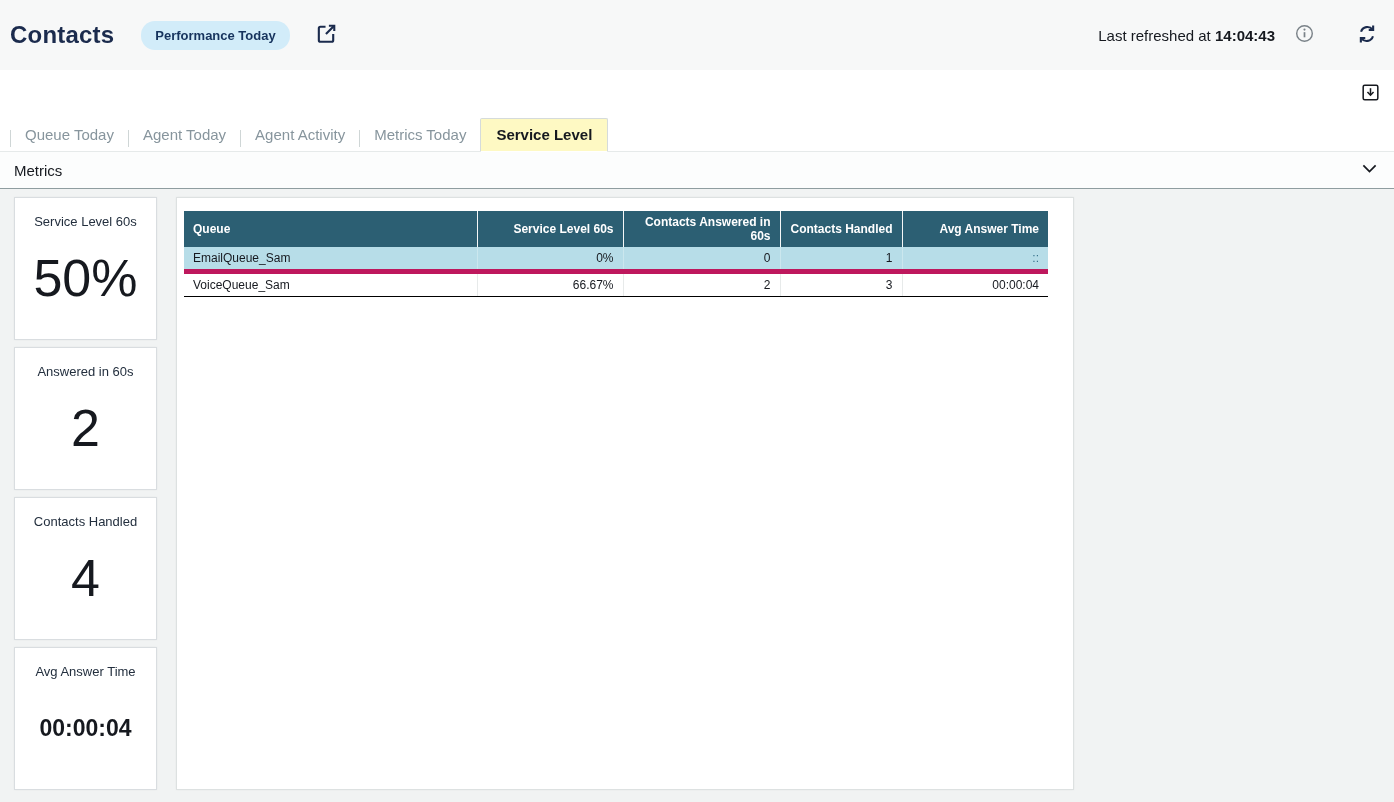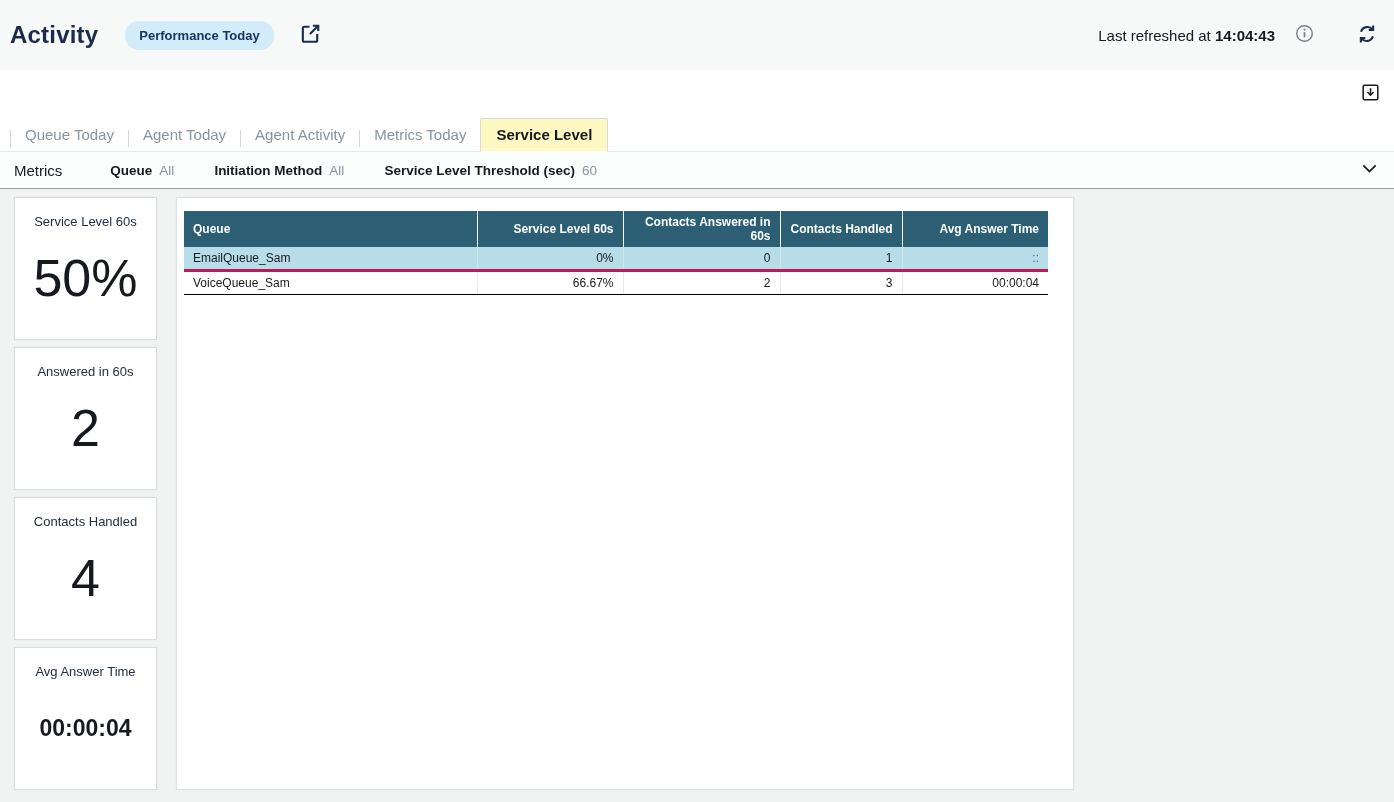--- a/index.html
+++ b/index.html
@@ -83,29 +83,29 @@
     padding: 4px 9px; text-align: right; height: 21px; cursor: pointer;
   }
   .sl-table th:first-child { text-align: left; }
   .sl-table th + th { border-left: 1px solid #f5f7f7; }
   .sl-table td {
     padding: 4px 9px; height: 21px; text-align: right; color: #16191f;
     border-bottom: 1px solid #000000;
   }
   .sl-table td + td { border-left: 1px solid #e7eaea; }
   .sl-table td:first-child { text-align: left; }
-  .sl-table tr.highlight td { background: #b7dde8; border-bottom: 3px solid #be185d; }
+  .sl-table tr.highlight td { background: #b7dde8; border-bottom: 5px solid #be185d; }
   .sl-table tr.highlight td + td { border-left: 1px solid #cbe7ee; }
   .sl-table tr.highlight td.null-time { color: #37718a; }
 </style>
 </head>
 <body>
 
 <header class="app-header">
-  <h1 class="app-title">Activity</h1>
+  <h1 class="app-title">Contacts</h1>
   <span class="report-badge">Performance Today</span>
   <button class="open-new-btn">
     <span>
       <svg viewBox="0 0 24 24" width="23" height="23">
         <path d="M19 12.5V19a1.6 1.6 0 0 1-1.6 1.6H5.6A1.6 1.6 0 0 1 4 19V6.6A1.6 1.6 0 0 1 5.6 5H11" fill="none" stroke="#1b2b4d" stroke-width="2.2"></path>
         <path d="M14.5 3.9h5.6v5.6" fill="none" stroke="#1b2b4d" stroke-width="2.2"></path>
         <path d="M20 4l-8.6 8.6" fill="none" stroke="#1b2b4d" stroke-width="2.2"></path>
       </svg>
     </span>
   </button>
@@ -154,31 +154,20 @@
     <span class="tab-sep"></span>
     <button class="tab">Agent Activity</button>
     <span class="tab-sep"></span>
     <button class="tab">Metrics Today</button>
     <button class="tab active">Service Level</button>
   </nav>
 </div>
 
 <div class="controls-bar">
   <span class="controls-title">Metrics</span>
-  <div class="filters">
-    <span class="filter">
-      <span class="f-label">Queue</span><span class="f-value">All</span>
-    </span>
-    <span class="filter">
-      <span class="f-label">Initiation Method</span><span class="f-value">All</span>
-    </span>
-    <span class="filter">
-      <span class="f-label">Service Level Threshold (sec)</span><span class="f-value">60</span>
-    </span>
-  </div>
   <button class="controls-collapse">
     <span>
       <svg viewBox="0 0 24 24" width="21" height="21">
         <path d="M5 8.5l7 7 7-7" fill="none" stroke="#16191f" stroke-width="2"></path>
       </svg>
     </span>
   </button>
 </div>
 
 <main class="content">

